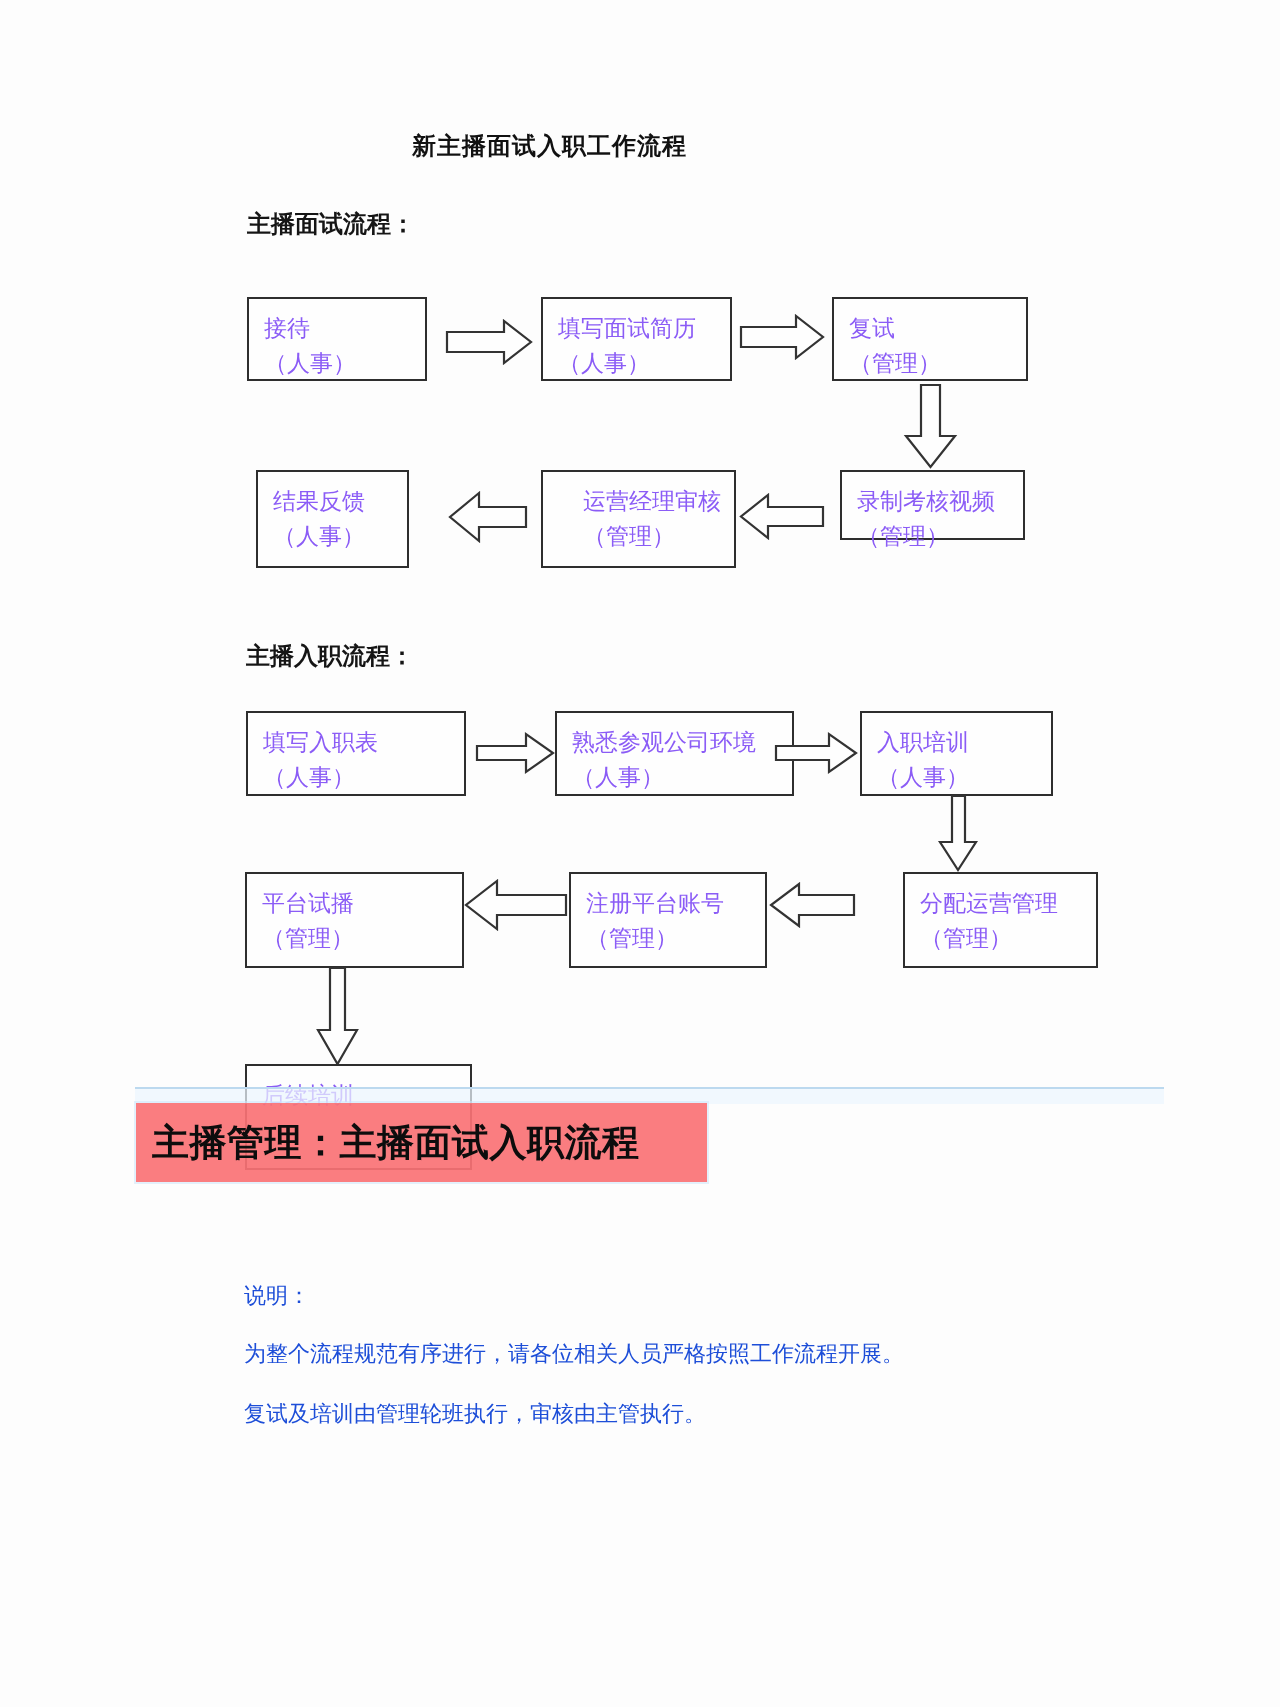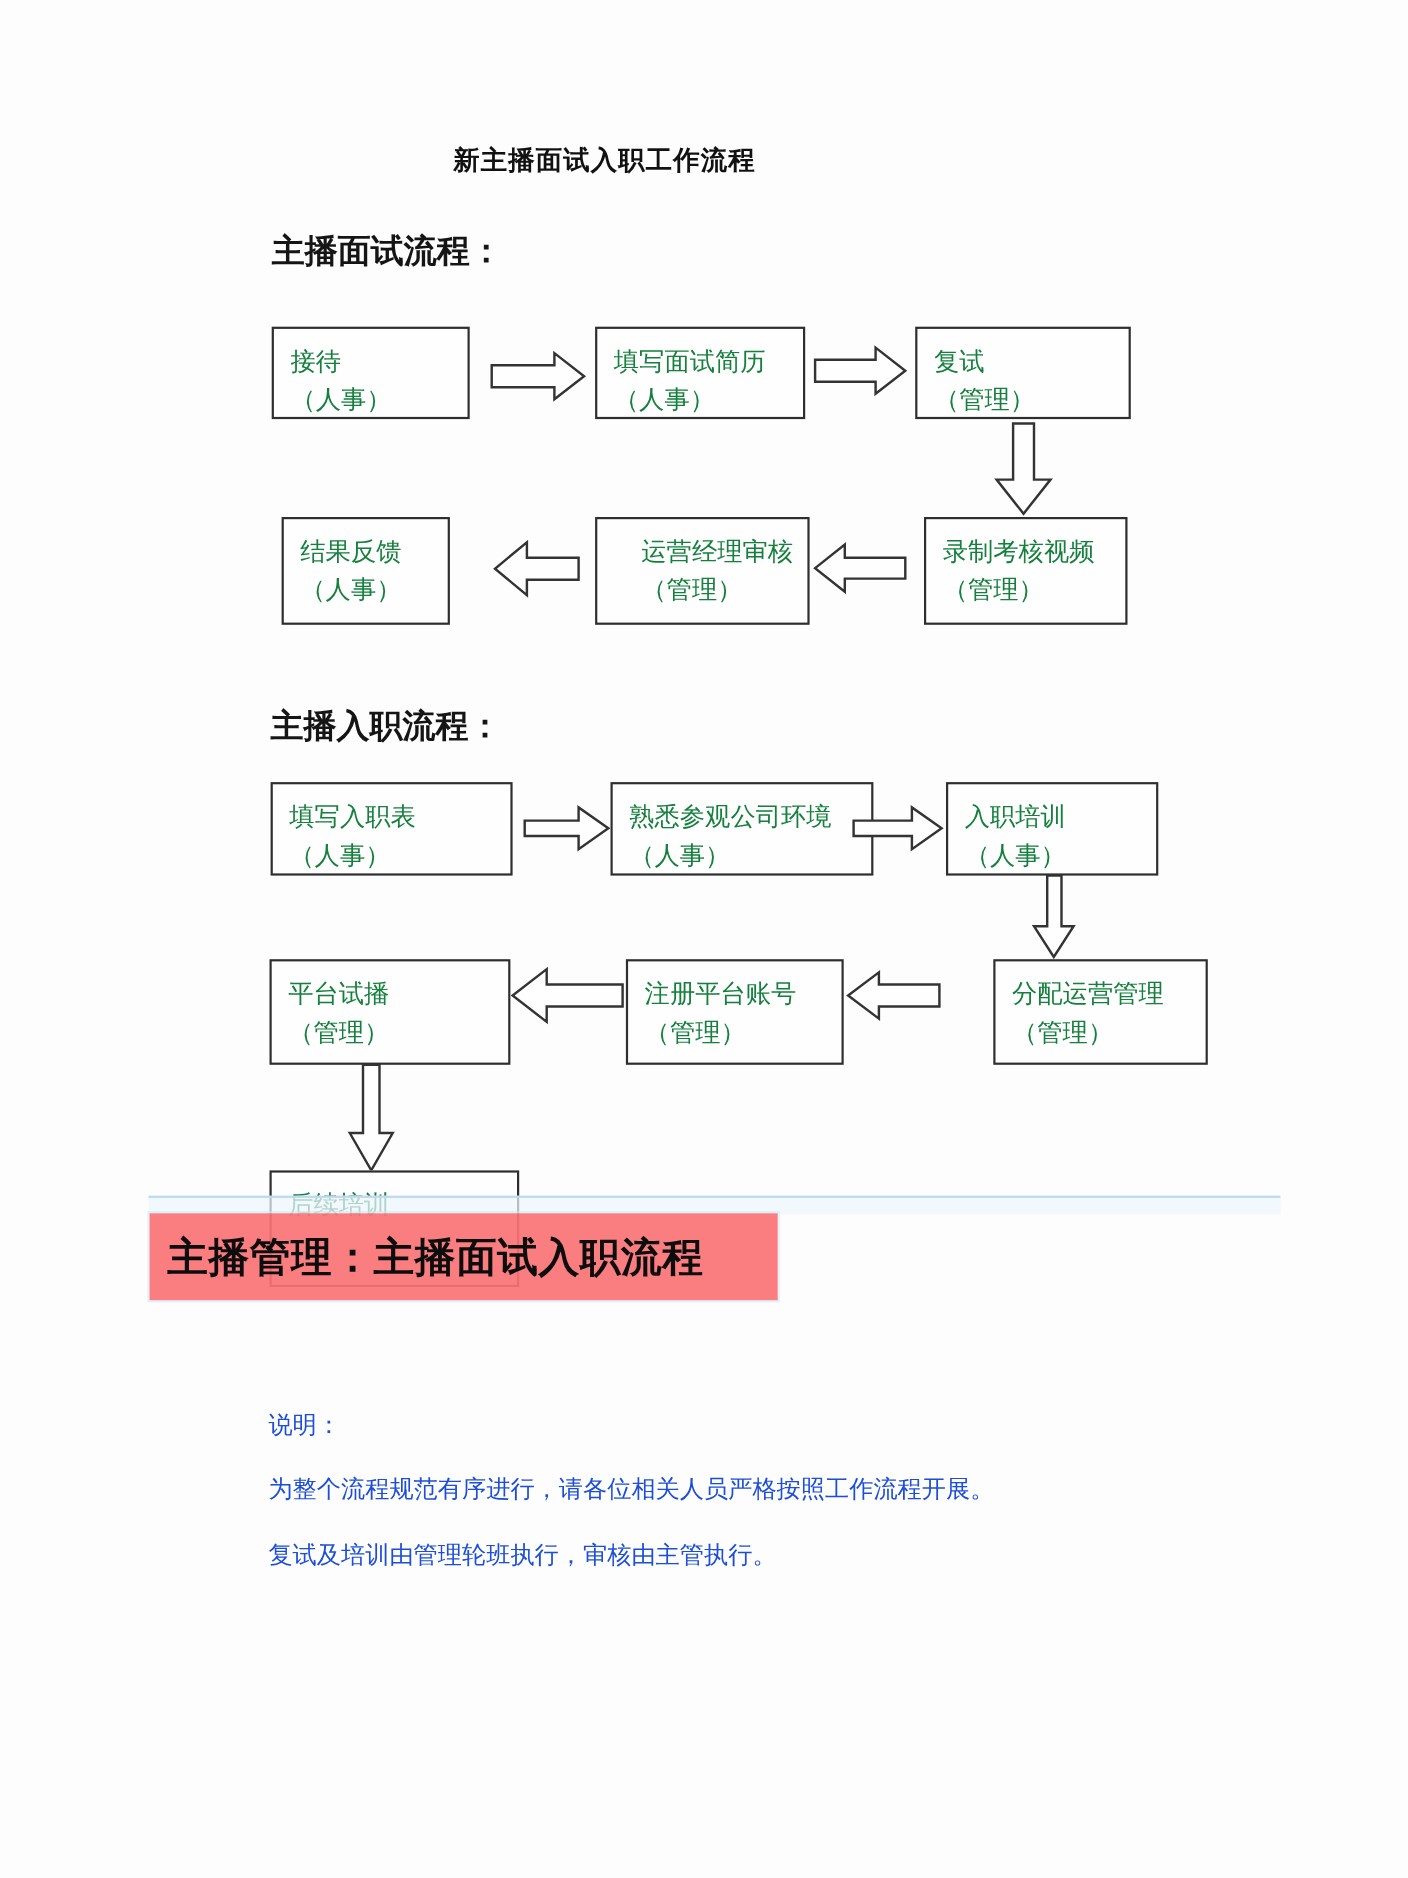--- a/index.html
+++ b/index.html
@@ -8,26 +8,26 @@
     background:#fdfdfd;overflow:hidden;
     font-family:"Liberation Sans", sans-serif;
     color:#1e1e1e;
   }
   .abs{position:absolute;}
   .doc-title{
     font-size:24px;font-weight:bold;letter-spacing:1px;color:#111;
     white-space:nowrap;
   }
   .sec-heading{
-    font-size:30px;font-weight:bold;color:#151515;white-space:nowrap;
+    font-size:24px;font-weight:bold;color:#151515;white-space:nowrap;
   }
   .flow-box{
     position:absolute;background:#fefefe;border:2px solid #2e2e2e;
     box-sizing:border-box;padding:12px 0 0 15px;line-height:35px;
-    font-size:23px;color:#15803d;
+    font-size:23px;color:#8b5cf6;
   }
   .flow-box .role{display:block;}
   .arrow{position:absolute;overflow:visible;}
   .arrow polygon{fill:#fefefe;stroke:#333;stroke-width:2.2;stroke-linejoin:miter;}
   .hl-band{
     position:absolute;left:135px;top:1087px;width:1029px;height:17px;
     background:rgba(235,245,253,0.72);border-top:2px solid #bcd9ef;
     box-sizing:border-box;z-index:4;
   }
   .banner{
@@ -71,21 +71,21 @@
 
   <div class="flow-box" style="left:832px;top:297px;width:196px;height:84px;">
     <span>复试</span>
     <span class="role">（管理）</span>
   </div>
 
   <svg class="arrow" style="left:903px;top:385px;" width="55" height="83" viewBox="0 0 55 83">
     <polygon points="18,0 18,51 3,51 27.5,82 52,51 37,51 37,0"></polygon>
   </svg>
 
-  <div class="flow-box" style="left:840px;top:470px;width:185px;height:98px;">
+  <div class="flow-box" style="left:840px;top:470px;width:185px;height:70px;">
     <span>录制考核视频</span>
     <span class="role">（管理）</span>
   </div>
 
   <svg class="arrow" style="left:740px;top:494px;" width="84" height="45" viewBox="0 0 84 45">
     <polygon points="83,13 28,13 28,1 1,22.5 28,44 28,32 83,32"></polygon>
   </svg>
 
   <div class="flow-box" style="left:541px;top:470px;width:195px;height:98px;padding-left:40px;">
     <span>运营经理审核</span>

